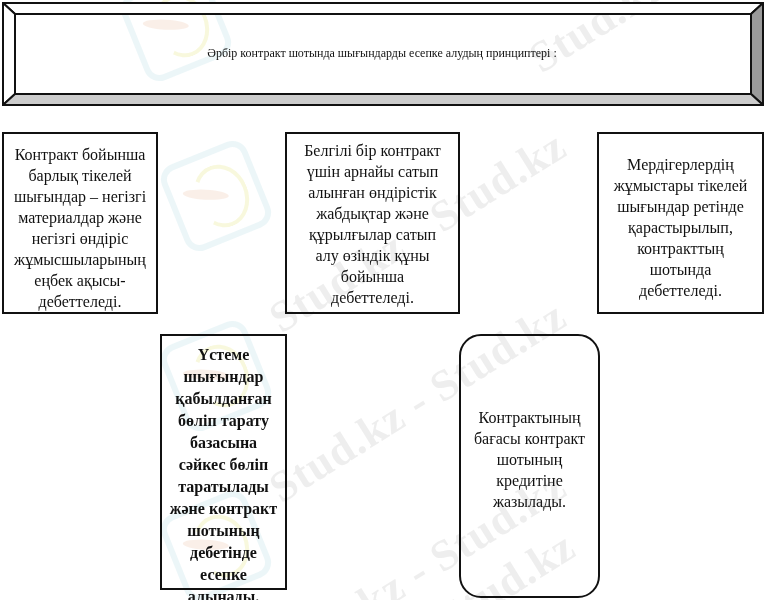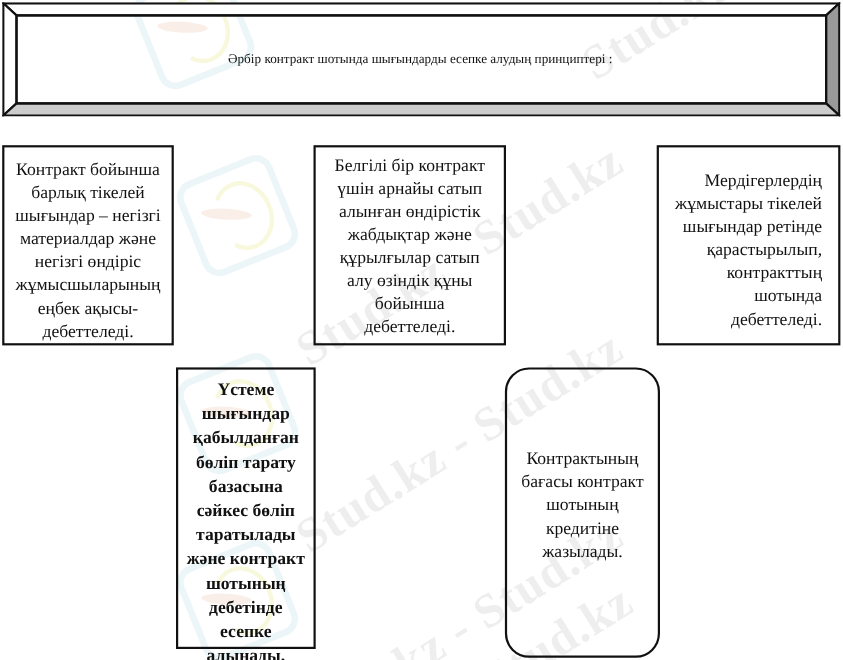--- a/index.html
+++ b/index.html
@@ -96,21 +96,21 @@
       color: #111;
       z-index: 2;
       display: flex;
       justify-content: center;
     }
     .box .text {
       white-space: pre-line;
     }
     .box-1 { left: 2px;   top: 132px; width: 156px; height: 182px; align-items: flex-start; padding-top: 10px; }
     .box-2 { left: 285px; top: 132px; width: 175px; height: 182px; align-items: flex-start; padding-top: 6px; }
-    .box-3 { left: 597px; top: 132px; width: 167px; height: 182px; align-items: flex-start; padding-top: 20px; text-align: right; }
+    .box-3 { left: 597px; top: 132px; width: 167px; height: 182px; align-items: flex-start; padding-top: 20px; }
     .box-4 { left: 160px; top: 334px; width: 127px; height: 256px; align-items: flex-start; padding-top: 8px; line-height: 22px; font-weight: bold; }
     .box-5 { left: 459px; top: 334px; width: 141px; height: 264px; align-items: center; padding-bottom: 14px; border-radius: 22px; }
   </style>
 </head>
 <body>
 
 <div class="logo-mark" style="left:130px; top:-20px;">
     <div class="ring"></div>
     <div class="bird"></div>
   </div>

